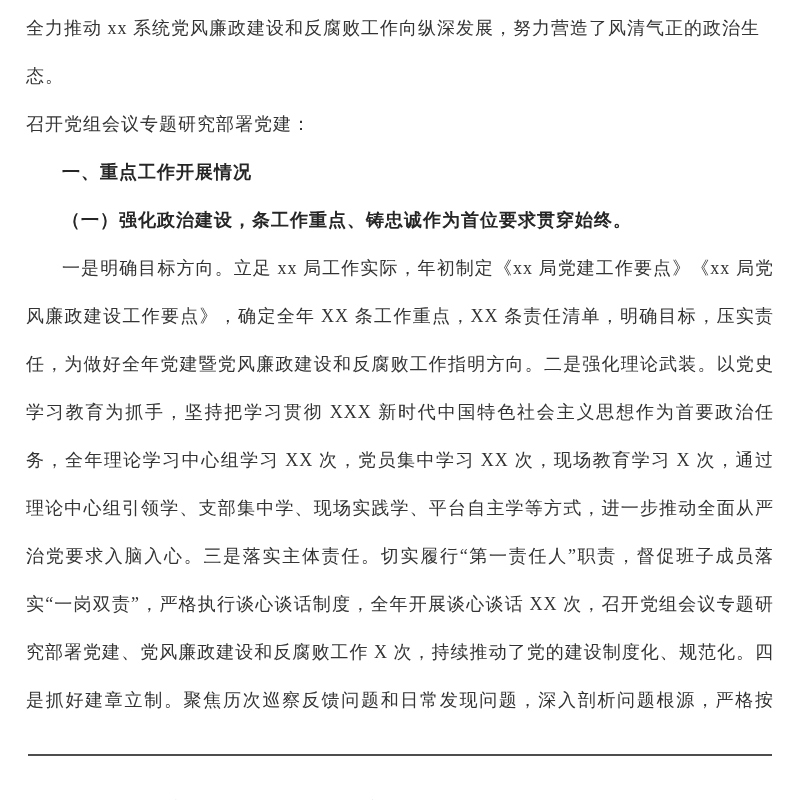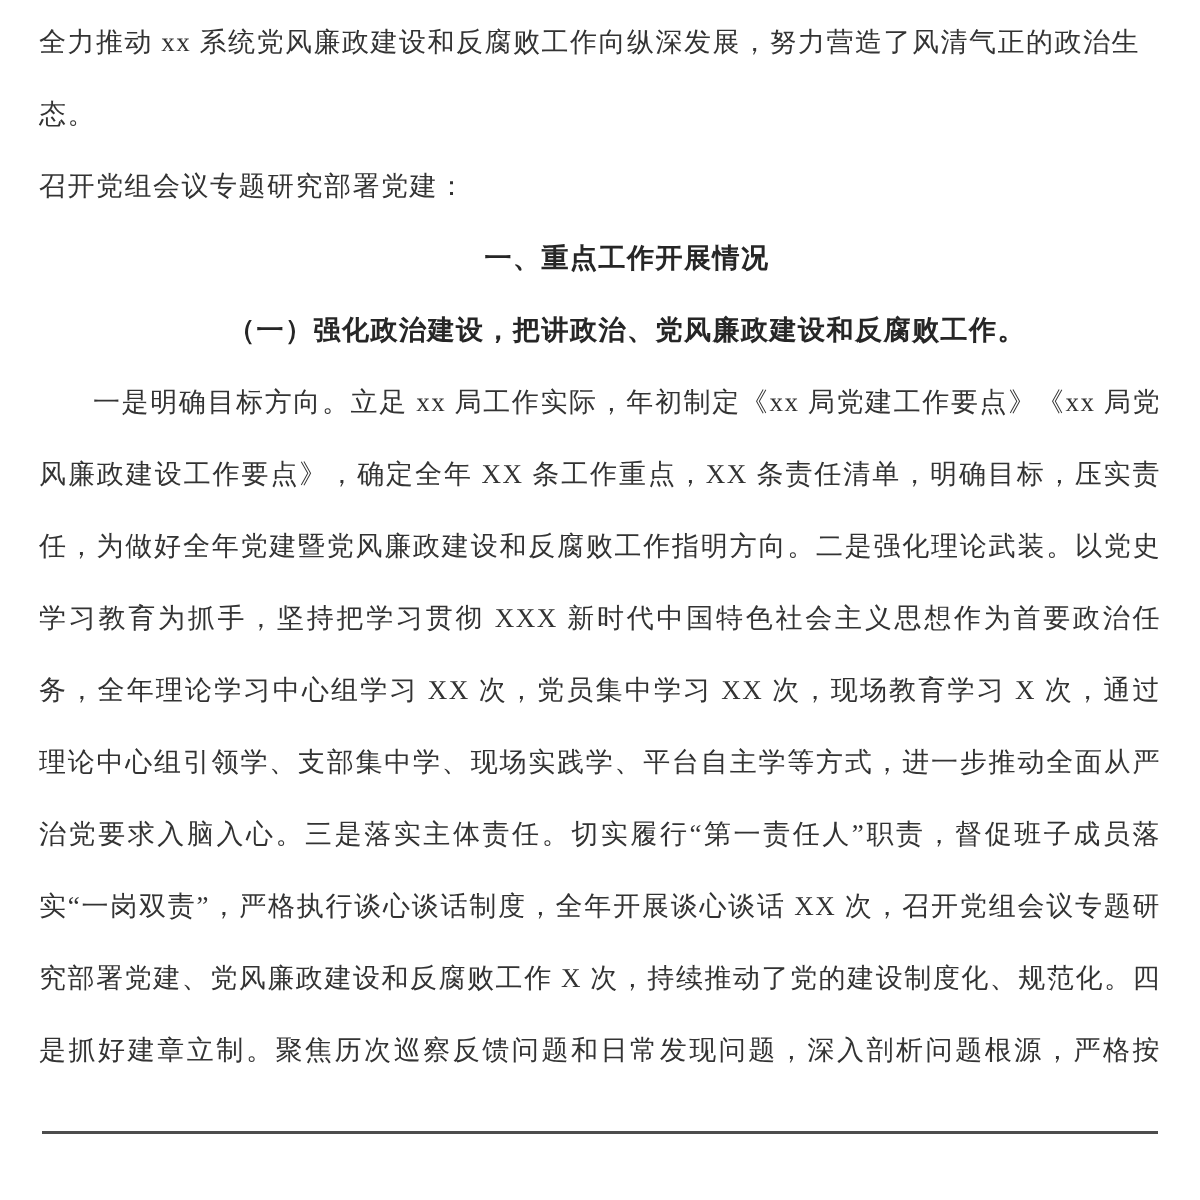--- a/index.html
+++ b/index.html
@@ -23,21 +23,20 @@
   }
   p.para {
     margin: 0;
     font-size: 18px;
     line-height: 48px;
     letter-spacing: 1px;
   }
   p.heading {
     font-weight: bold;
     color: #262626;
-    text-align: center;
   }
   .indent {
     text-indent: 2em;
   }
   .body-text {
     text-align: justify;
     height: 480px;
     overflow: hidden;
   }
   hr.page-divider {
@@ -53,21 +52,21 @@
 <body>
 
 <div class="page">
 
   <p class="para">全力推动 xx 系统党风廉政建设和反腐败工作向纵深发展，努力营造了风清气正的政治生态。</p>
 
   <p class="para">召开党组会议专题研究部署党建：</p>
 
   <p class="para heading indent">一、重点工作开展情况</p>
 
-  <p class="para heading indent">（一）强化政治建设，把讲政治、党风廉政建设和反腐败工作。</p>
+  <p class="para heading indent">（一）强化政治建设，条工作重点、铸忠诚作为首位要求贯穿始终。</p>
 
   <p class="para indent body-text">一是明确目标方向。立足 xx 局工作实际，年初制定《xx 局党建工作要点》《xx 局党风廉政建设工作要点》，确定全年 XX 条工作重点，XX 条责任清单，明确目标，压实责任，为做好全年党建暨党风廉政建设和反腐败工作指明方向。二是强化理论武装。以党史学习教育为抓手，坚持把学习贯彻 XXX 新时代中国特色社会主义思想作为首要政治任务，全年理论学习中心组学习 XX 次，党员集中学习 XX 次，现场教育学习 X 次，通过理论中心组引领学、支部集中学、现场实践学、平台自主学等方式，进一步推动全面从严治党要求入脑入心。三是落实主体责任。切实履行“第一责任人”职责，督促班子成员落实“一岗双责”，严格执行谈心谈话制度，全年开展谈心谈话 XX 次，召开党组会议专题研究部署党建、党风廉政建设和反腐败工作 X 次，持续推动了党的建设制度化、规范化。四是抓好建章立制。聚焦历次巡察反馈问题和日常发现问题，深入剖析问题根源，严格按照“大起底、改到位、建机制”要求，制定完善《xx 局“三</p>
 
   <hr class="page-divider">
 
   <p class="para next-page-line">重一大”事项决策实施办法》、《xx 局大宗物品采购管理办法》、《加快推进预算资金执行</p>
 
 </div>
 
 </body></html>

